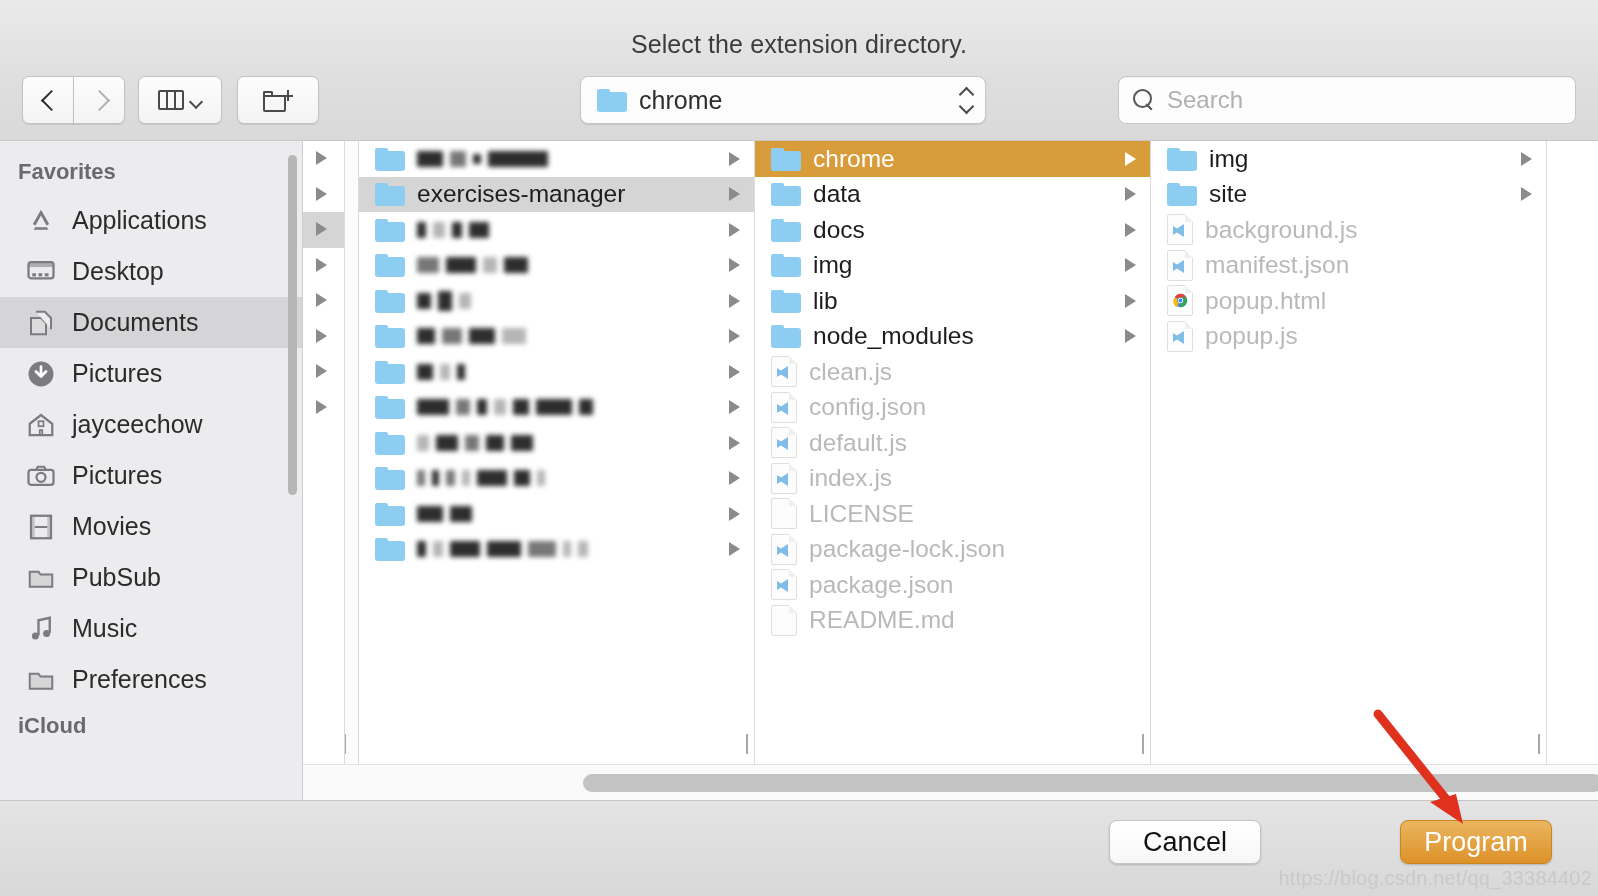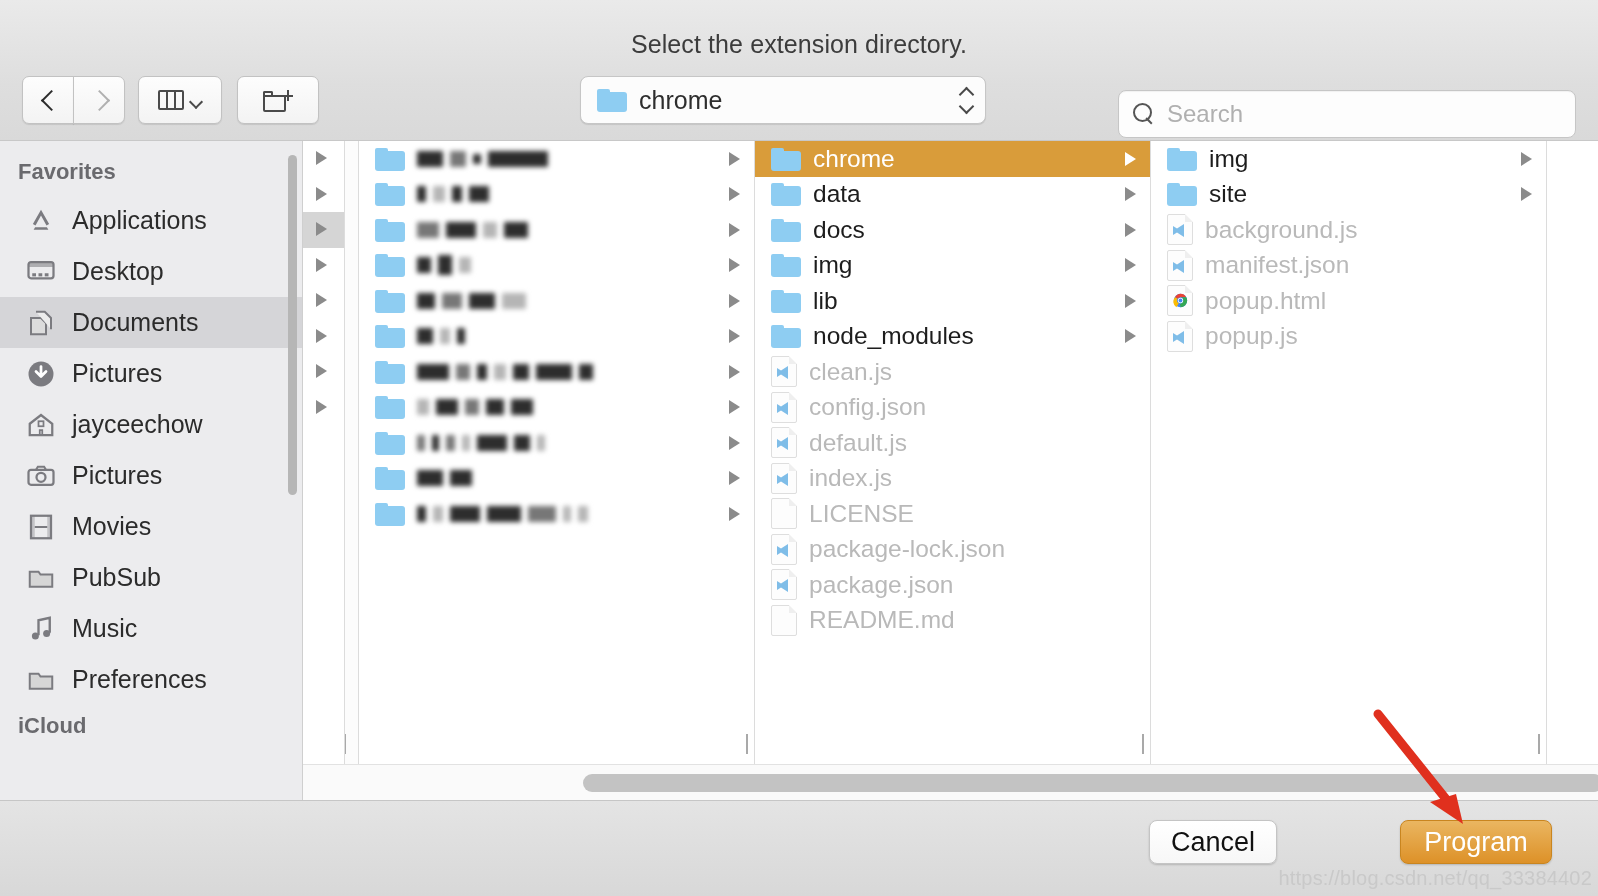--- a/index.html
+++ b/index.html
@@ -158,21 +158,20 @@
     position: absolute;
     left: 1118px; top: 76px;
     width: 458px; height: 48px;
     background: #fdfdfd;
     border: 1px solid #c6c6c6;
     border-radius: 8px;
     box-shadow: inset 0 1px 1px rgba(0,0,0,.05);
     display: flex;
     align-items: center;
     padding: 0 14px;
-    margin-top: 14px;
   }
   #search-field .placeholder {
     font-size: 24px;
     color: #b0b0b0;
     margin-left: 12px;
   }
   .search-icon { width: 22px; height: 22px; position: relative; }
   .search-icon::before {
     content: ""; position: absolute; left: 0; top: 0;
     width: 15px; height: 15px;
@@ -410,21 +409,21 @@
     top: 19px;
     height: 44px;
     border-radius: 8px;
     font-size: 27px;
     display: flex;
     align-items: center;
     justify-content: center;
     box-shadow: 0 1px 2px rgba(0,0,0,.18);
   }
   #btn-cancel {
-    right: 321px; width: 128px;
+    right: 337px; width: 152px;
     background: linear-gradient(#ffffff, #f7f7f7);
     border: 1px solid #c4c4c4;
     color: #111;
   }
   #btn-select {
     right: 46px; width: 152px;
     background: linear-gradient(#eab661, #dd9128);
     border: 1px solid #c9851f;
     color: #fff;
   }
@@ -656,20 +655,28 @@
                 <span class="fb"></span>
               </span>
             <span class="blur-name">
                 <i style="width:26px"></i>
                 <i class="l" style="width:16px"></i>
                 <i style="width:8px;height:10px"></i>
                 <i style="width:60px"></i>
               </span>
             <span class="disclosure"></span>
           </div>
+          <div class="row selected-grey">
+            <span class="folder-ic">
+                <span class="ft"></span>
+                <span class="fb"></span>
+              </span>
+            <span class="name">exercises-manager</span>
+            <span class="disclosure"></span>
+          </div>
           <div class="row">
             <span class="folder-ic">
                 <span class="ft"></span>
                 <span class="fb"></span>
               </span>
             <span class="blur-name">
                 <i style="width:9px"></i>
                 <i class="xl" style="width:12px"></i>
                 <i style="width:10px"></i>
                 <i style="width:20px"></i>

